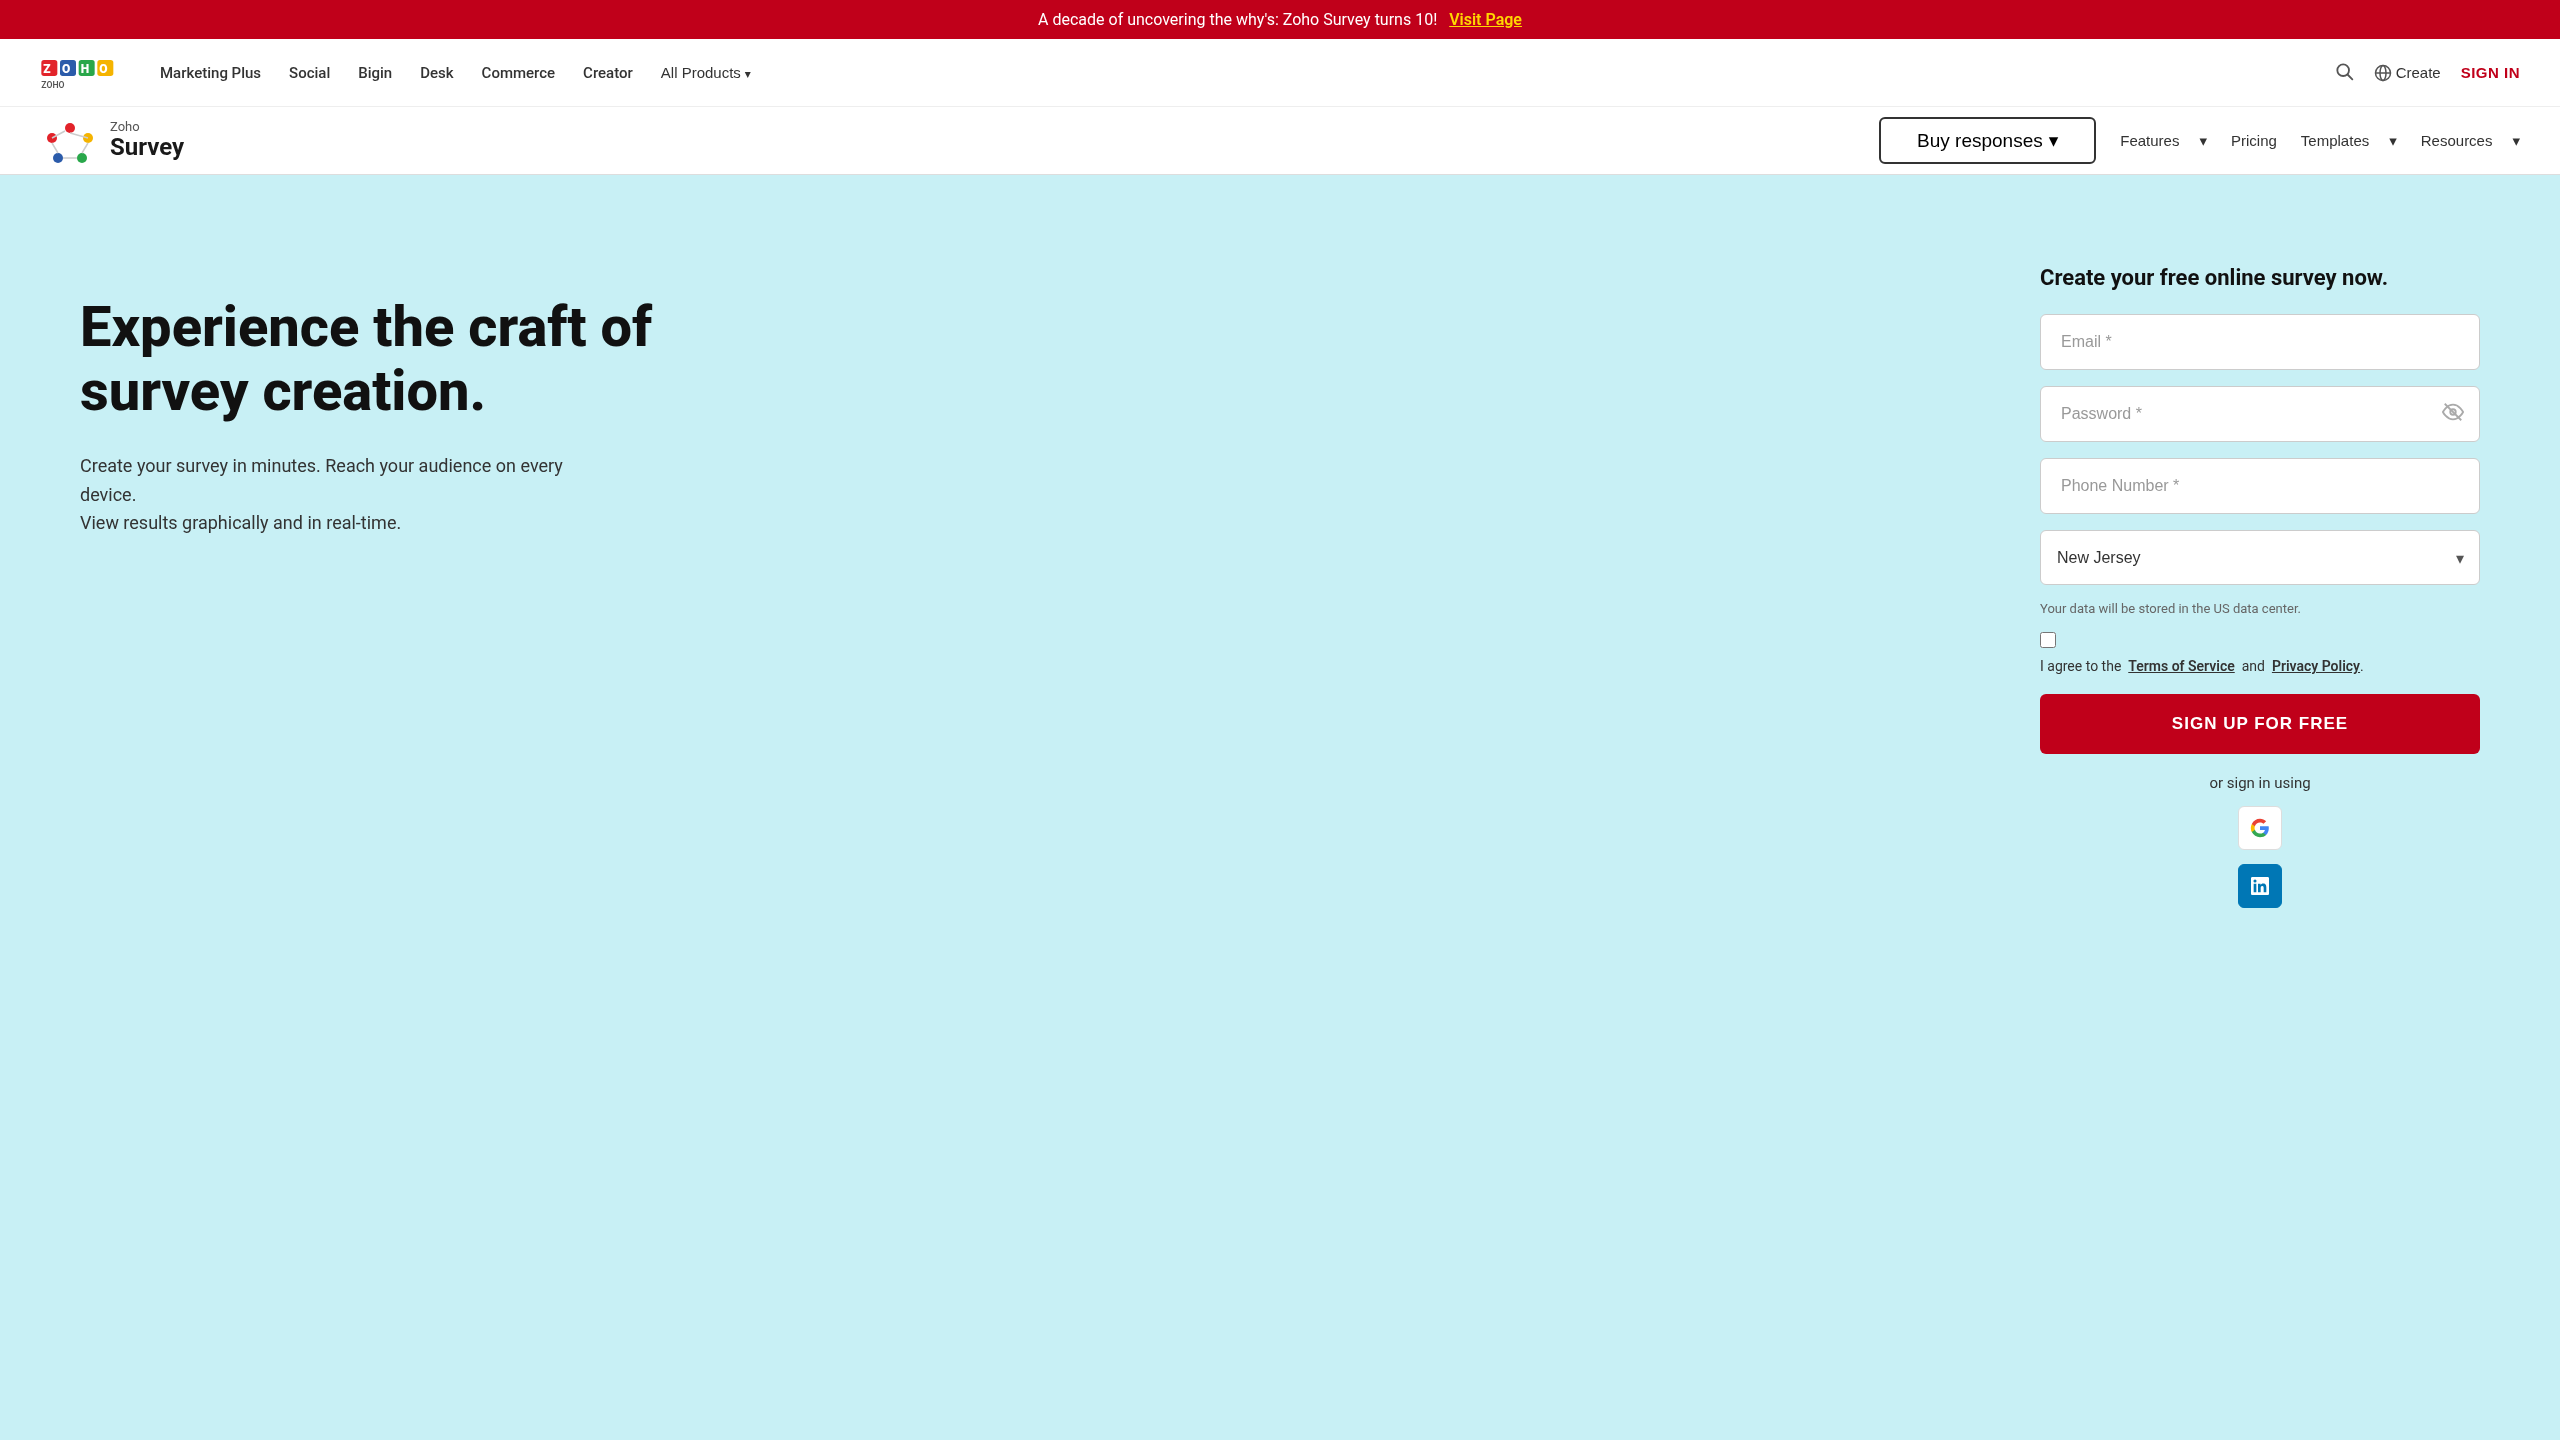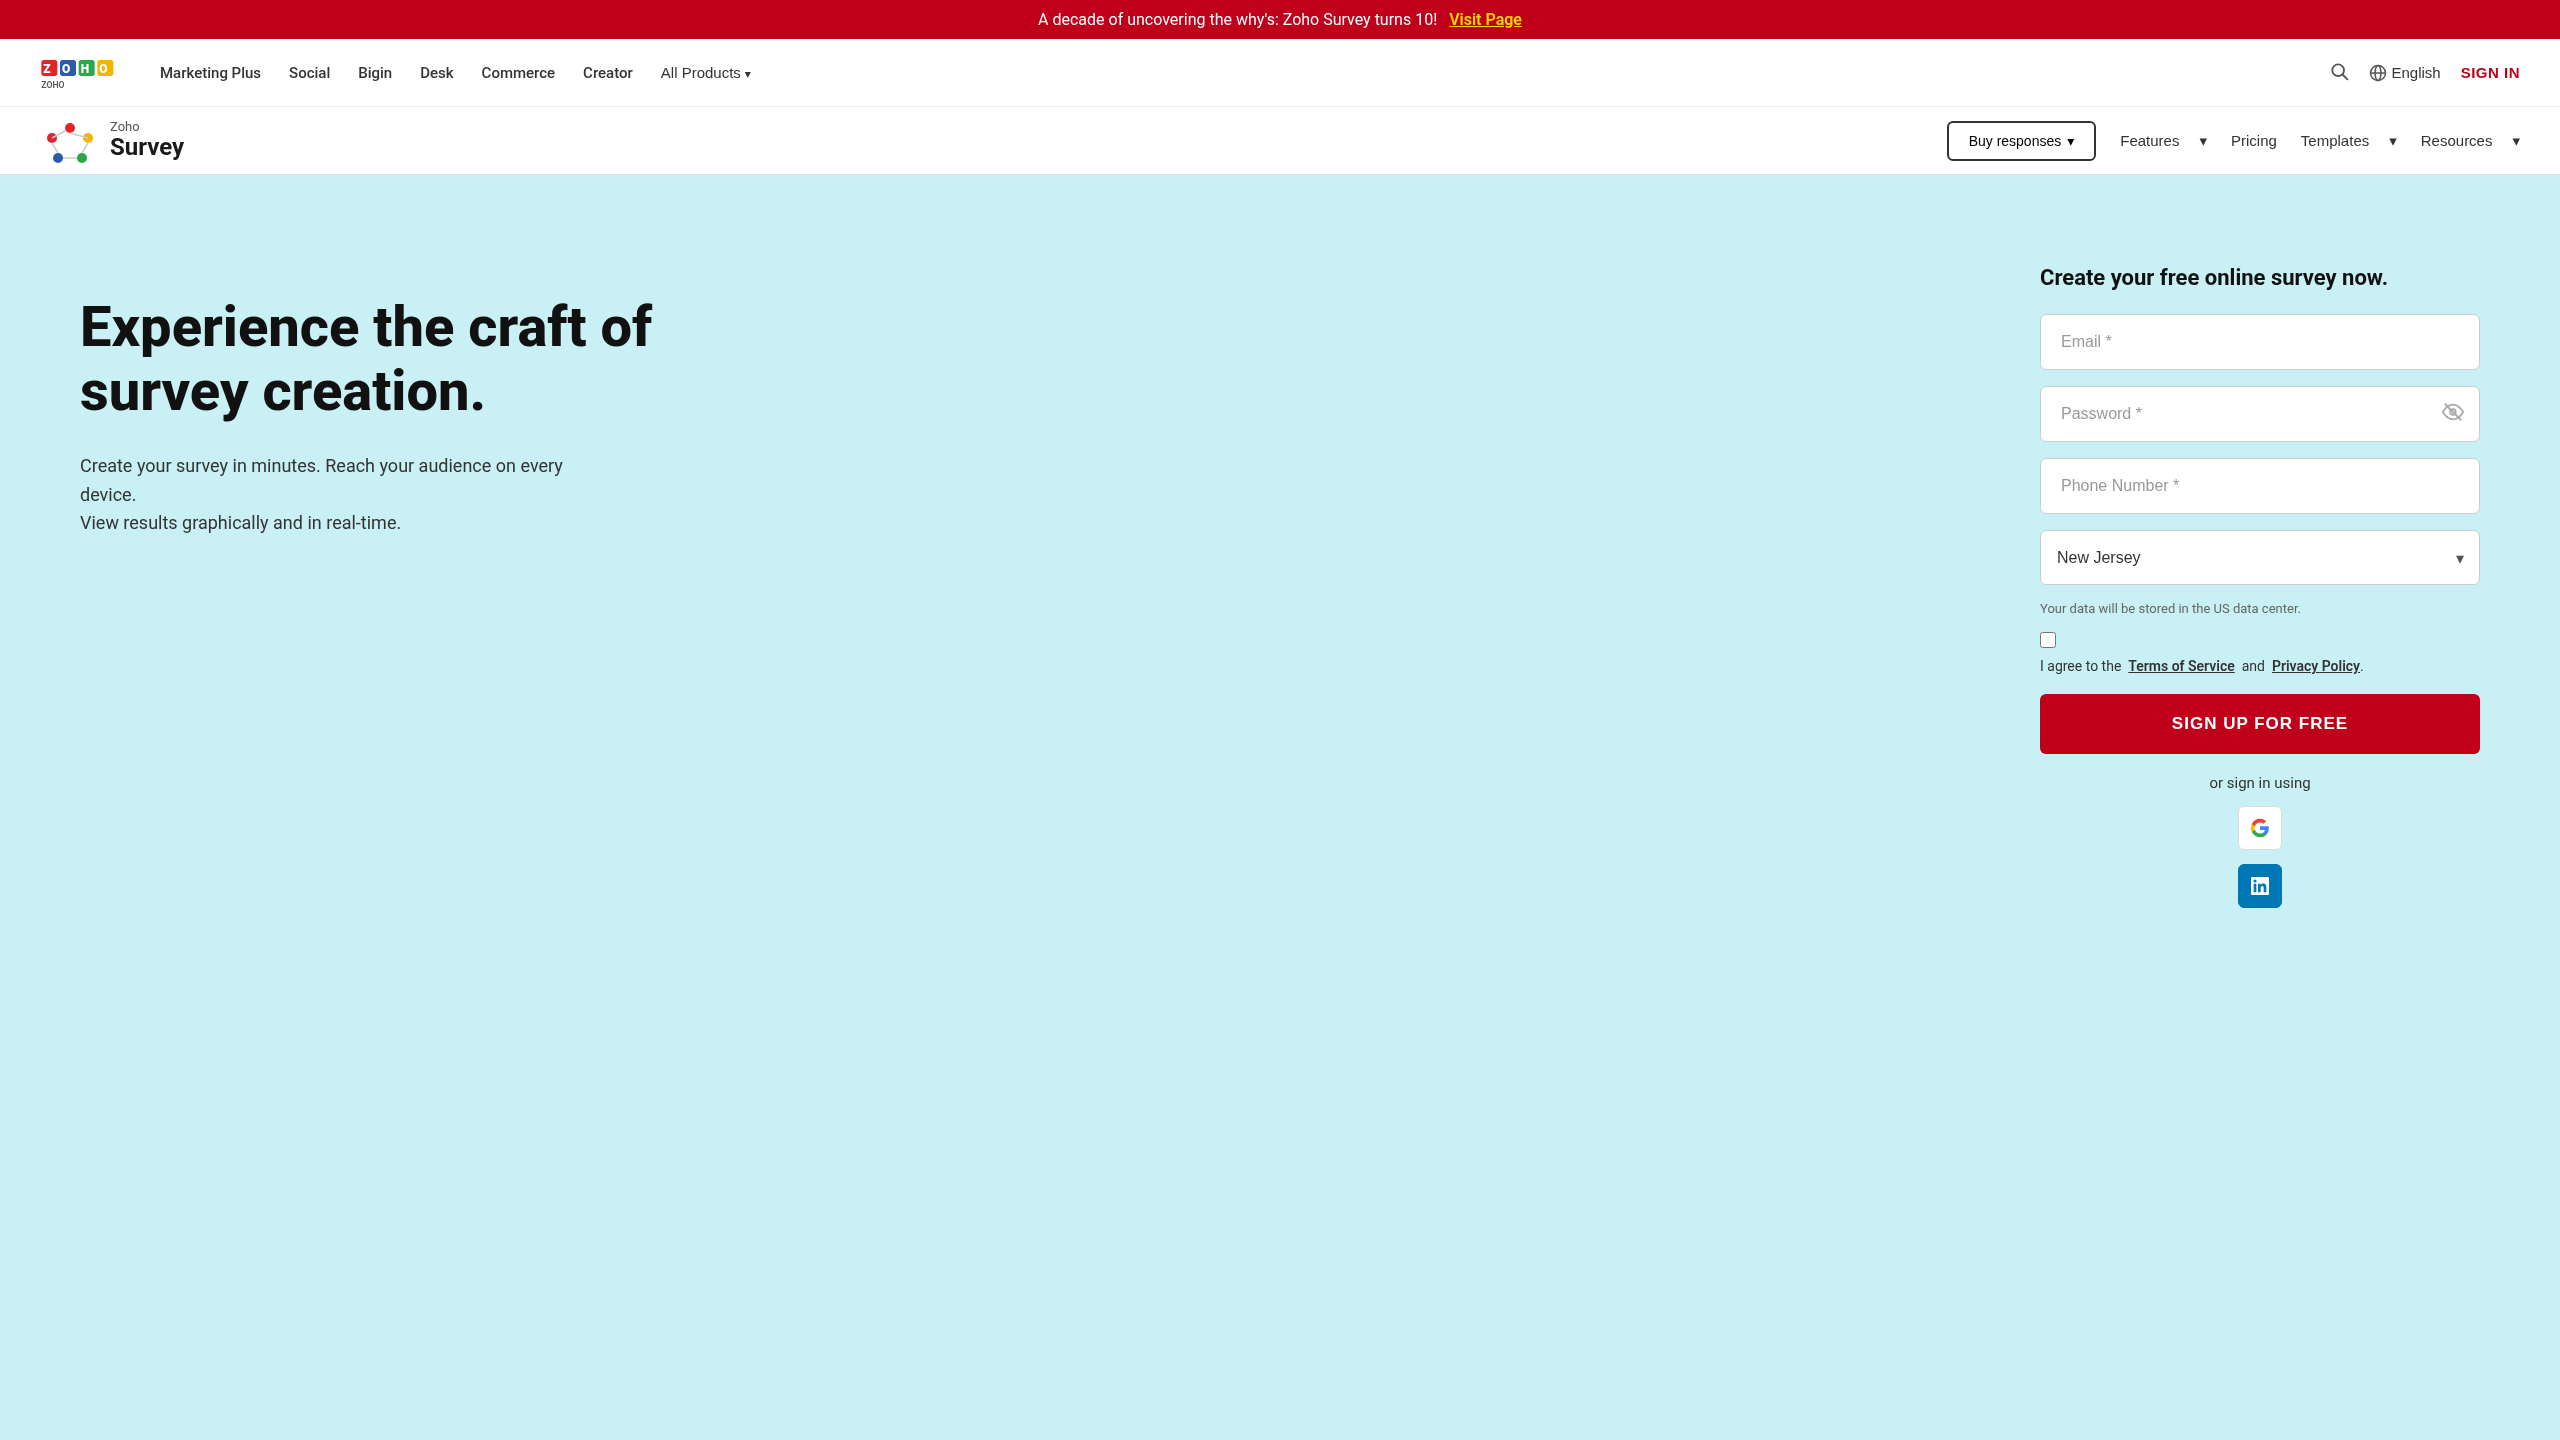--- a/index.html
+++ b/index.html
@@ -49,23 +49,23 @@
     }
     .survey-logo { display: flex; align-items: center; gap: 10px; margin-right: auto; }
     .survey-logo-icon { width: 60px; height: 50px; }
     .survey-logo-text { display: flex; flex-direction: column; line-height: 1.1; }
     .survey-logo-zoho { font-size: 13px; color: #555; }
     .survey-logo-name { font-size: 24px; font-weight: 700; color: #1a1a1a; }
     .survey-nav-right { display: flex; align-items: center; gap: 24px; }
     .buy-responses-btn {
       border: 2px solid #333;
       background: #fff;
-      padding: 10px 20px;
-      border-radius: 6px;
-      font-size: 14px;
+      padding: 10px 36px;
+      border-radius: 6px;
+      font-size: 19px;
       font-weight: 500;
       cursor: pointer;
       display: flex; align-items: center; gap: 6px;
     }
     .survey-nav-link { background: none; border: none; font-size: 15px; color: #333; cursor: pointer; display: flex; align-items: center; gap: 20px; text-align: right; }
 
     
     .hero {
       background: #c8f0f5;
       min-height: calc(100vh - 140px);
@@ -210,21 +210,21 @@
         <circle cx="11" cy="11" r="7"></circle>
         <line x1="16.5" y1="16.5" x2="22" y2="22"></line>
       </svg>
     </span>
     <button class="lang-btn">
       <svg width="18" height="18" viewBox="0 0 24 24" fill="none" stroke="#555" stroke-width="2">
         <circle cx="12" cy="12" r="10"></circle>
         <ellipse cx="12" cy="12" rx="4" ry="10"></ellipse>
         <line x1="2" y1="12" x2="22" y2="12"></line>
       </svg>
-      <span>English</span>
+      <span>Create</span>
     </button>
     <button class="sign-in-btn">SIGN IN</button>
   </div>
 </nav>
 
 <nav class="survey-nav">
   <div class="survey-logo">
 
     <svg class="survey-logo-icon" viewBox="0 0 60 50" xmlns="http://www.w3.org/2000/svg">
 

